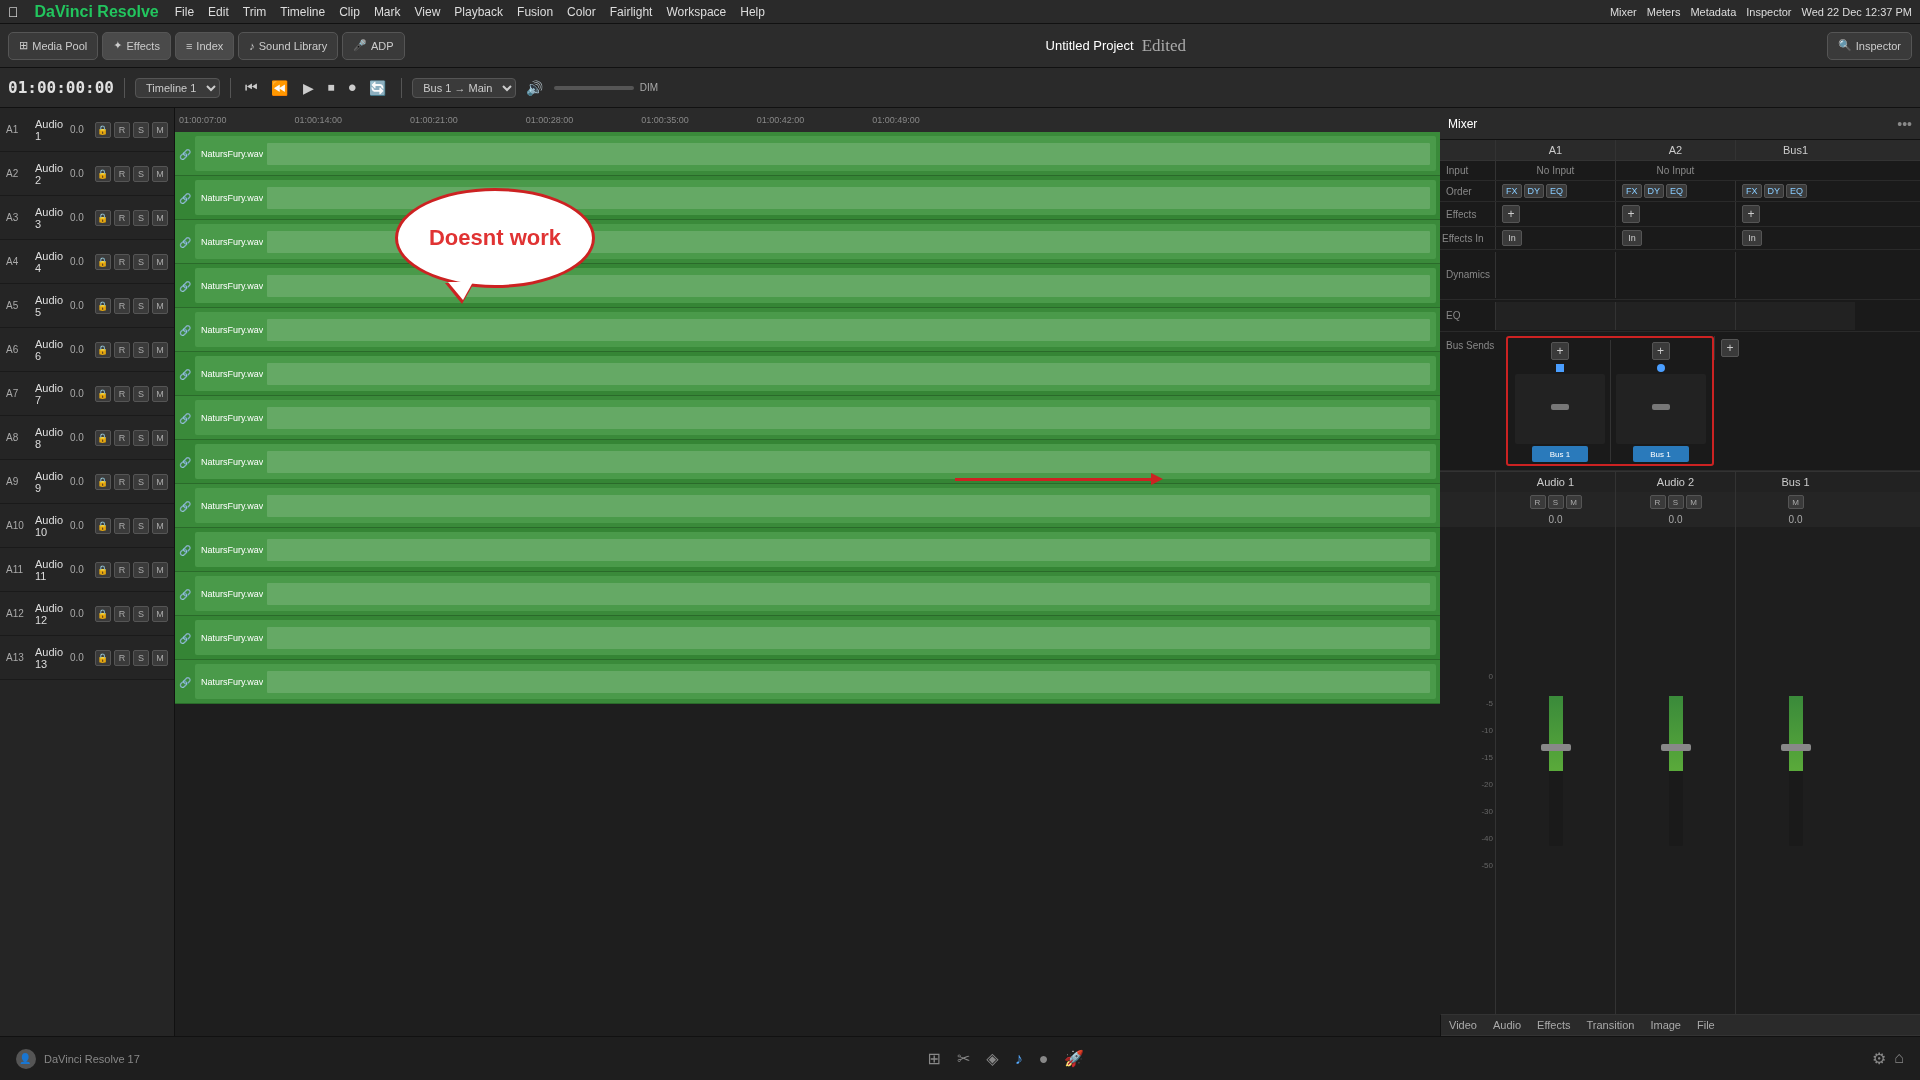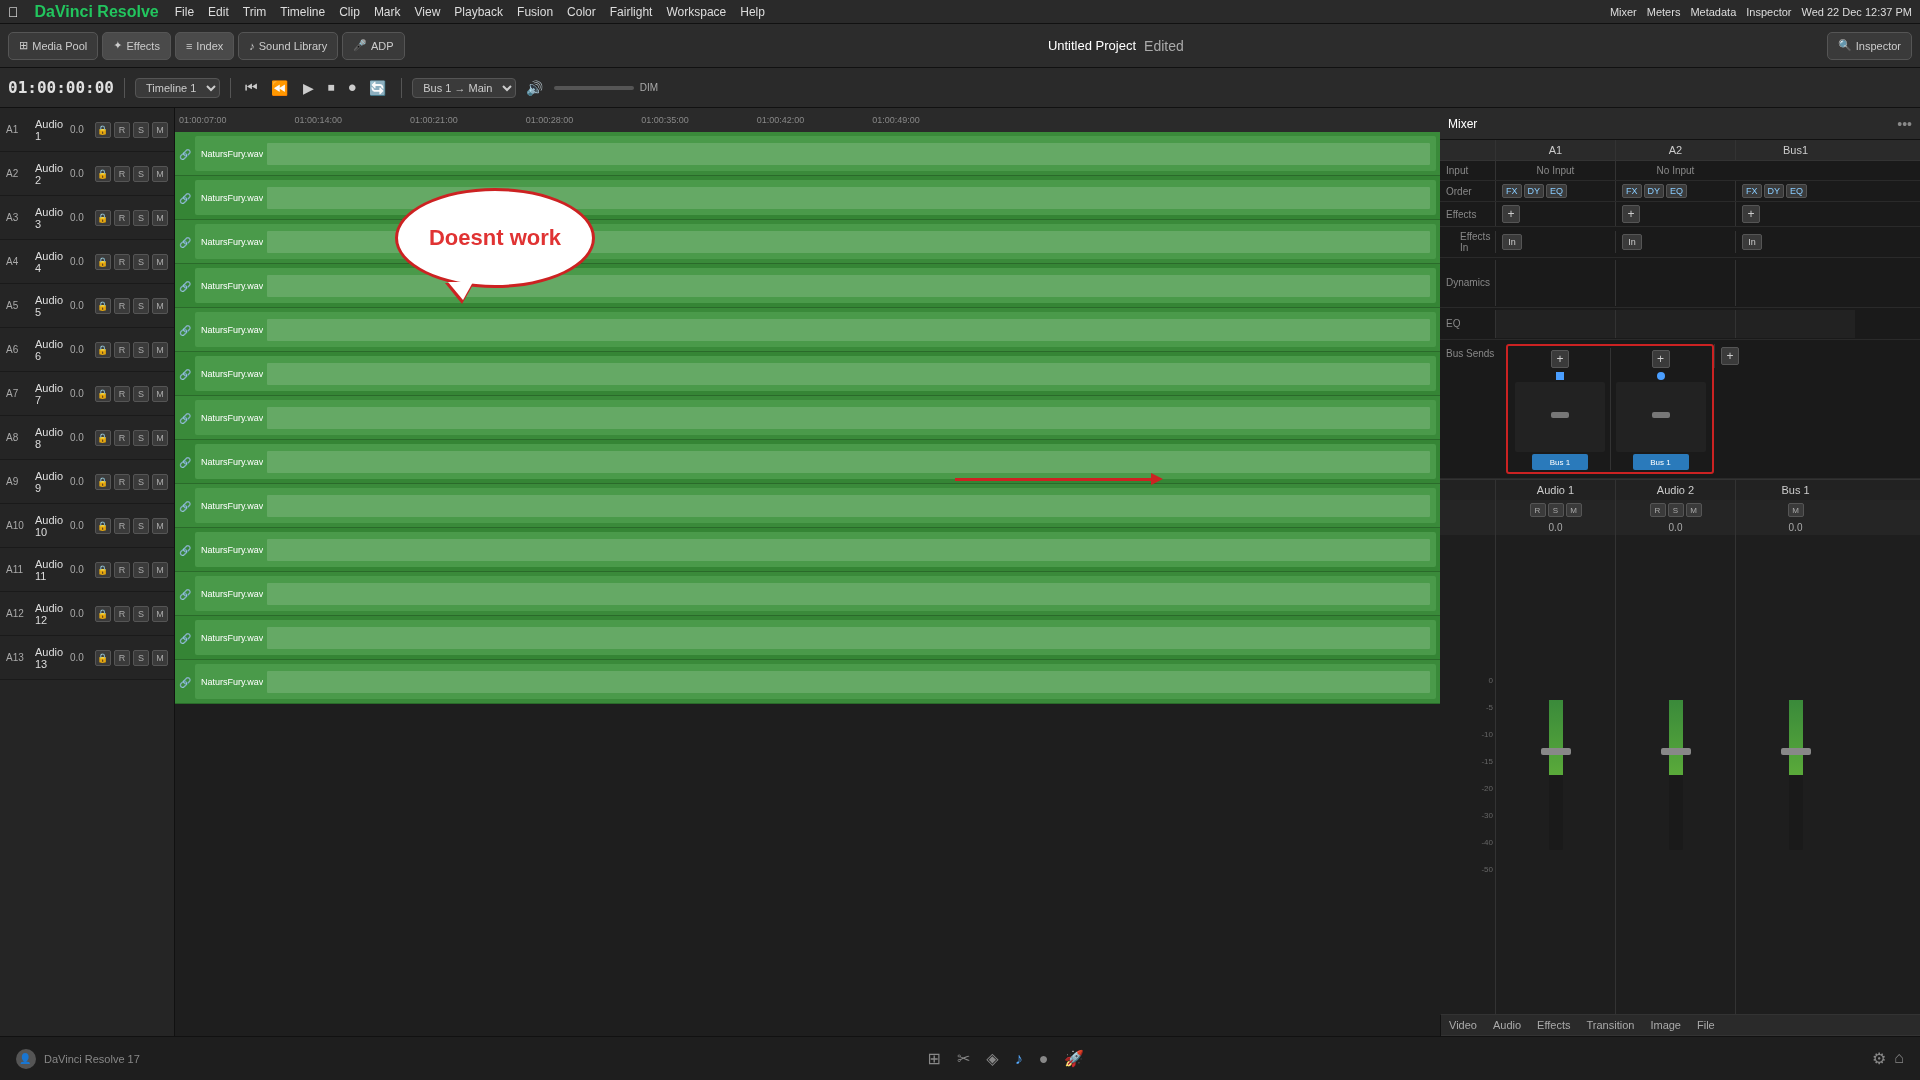--- a/index.html
+++ b/index.html
@@ -24,21 +24,21 @@
     .toolbar-btn {
       height: 28px; padding: 0 10px; background: #3a3a3a; border: 1px solid #555;
       border-radius: 5px; color: #ccc; font-size: 11px; display: flex; align-items: center;
       gap: 4px; cursor: pointer; white-space: nowrap;
     }
     .toolbar-btn.active { background: #4a4a4a; }
     .toolbar-sep { width: 1px; height: 20px; background: #555; margin: 0 4px; }
     .toolbar-center { flex: 1; display: flex; align-items: center; justify-content: center; gap: 8px; }
     .toolbar-right { display: flex; align-items: center; gap: 8px; }
     .project-title { color: #fff; font-size: 13px; font-weight: 500; }
-    .edited-badge { color: #aaa; font-size: 14px; }
+    .edited-badge { color: #aaa; font-size: 17px; font-family: Liberation Serif, serif; }
 
     
     .toolbar2 {
       width: 100%; height: 40px; background: #2a2a2a; display: flex; align-items: center;
       border-bottom: 1px solid #111; padding: 0 8px; gap: 6px;
     }
     .timecode { color: #e0e0e0; font-size: 16px; font-family: monospace; font-weight: bold; }
     .timeline-selector { background: #3a3a3a; border: 1px solid #555; border-radius: 4px; color: #ccc; padding: 2px 6px; font-size: 11px; }
     .transport-btn { background: none; border: none; color: #ccc; font-size: 14px; cursor: pointer; padding: 2px 4px; }
     .bus-selector { background: #3a3a3a; border: 1px solid #555; border-radius: 4px; color: #ccc; padding: 2px 6px; font-size: 11px; }
@@ -517,21 +517,21 @@
         </div>
         <div style="width:120px;padding:3px 6px;border-left:1px solid #333;display:flex;gap:2px;">
           <span style="width:18px;height:18px;background:#3a3a3a;border:1px solid #555;border-radius:2px;display:flex;align-items:center;justify-content:center;color:#ccc;font-size:12px;cursor:pointer">+</span>
         </div>
         <div style="width:120px;padding:3px 6px;border-left:1px solid #333;display:flex;gap:2px;">
           <span style="width:18px;height:18px;background:#3a3a3a;border:1px solid #555;border-radius:2px;display:flex;align-items:center;justify-content:center;color:#ccc;font-size:12px;cursor:pointer">+</span>
         </div>
       </div>
 
       <div style="display:flex;align-items:center;border-bottom:1px solid #2a2a2a;">
-        <div style="width:55px;padding:4px 20px;color:#888;font-size:10px;">Effects In</div>
+        <div style="width:55px;padding:4px 2px;color:#888;font-size:10px;">Effects In</div>
         <div style="width:120px;padding:3px 6px;border-left:1px solid #333;display:flex;gap:2px;">
           <span style="width:20px;height:16px;background:#3a3a3a;border:1px solid #555;border-radius:2px;display:flex;align-items:center;justify-content:center;color:#ccc;font-size:9px;cursor:pointer">In</span>
         </div>
         <div style="width:120px;padding:3px 6px;border-left:1px solid #333;display:flex;gap:2px;">
           <span style="width:20px;height:16px;background:#3a3a3a;border:1px solid #555;border-radius:2px;display:flex;align-items:center;justify-content:center;color:#ccc;font-size:9px;cursor:pointer">In</span>
         </div>
         <div style="width:120px;padding:3px 6px;border-left:1px solid #333;display:flex;gap:2px;">
           <span style="width:20px;height:16px;background:#3a3a3a;border:1px solid #555;border-radius:2px;display:flex;align-items:center;justify-content:center;color:#ccc;font-size:9px;cursor:pointer">In</span>
         </div>
       </div>

